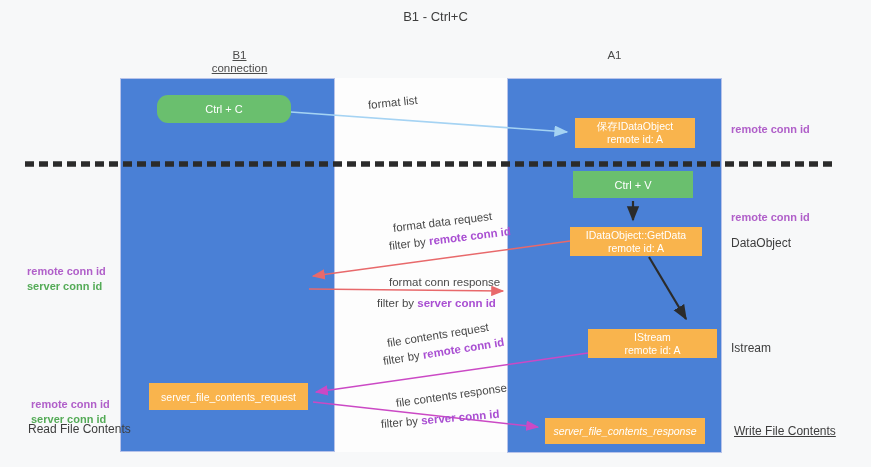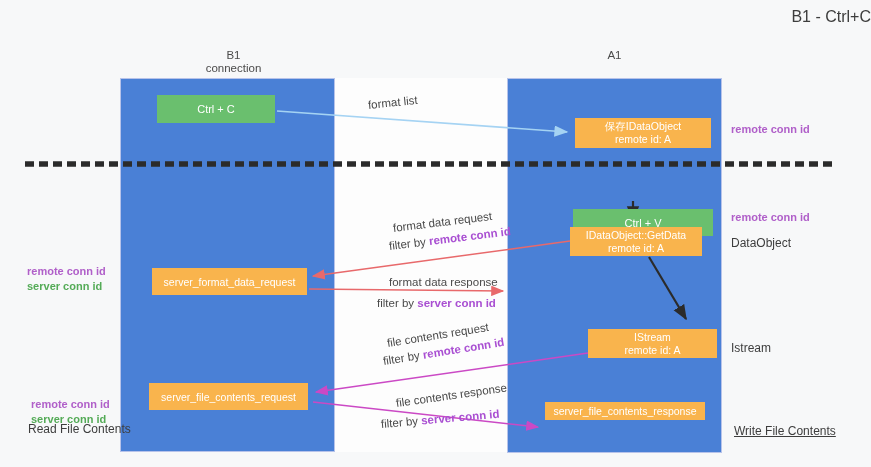--- a/index.html
+++ b/index.html
@@ -1,20 +1,20 @@
 <!DOCTYPE html>
 <html style="--column-blue: #4a80d6; --box-green: #6abf6e; --box-orange: #f9b44d; --arrow-blue: #a5d3f3; --arrow-red: #e8696b; --arrow-magenta: #cb49c5; --arrow-black: #2b2b2b; --purple-label: #b05fc9; --purple-highlight: #a94fd2; --green-label: #54ab57;"><head>
 <meta charset="utf-8">
 <style>
   html,body{margin:0;padding:0;background:#f7f8f9;}
   .page{position:relative;width:871px;height:467px;background:#f7f8f9;
         font-family:"Liberation Sans",sans-serif;overflow:hidden;}
   .mid-strip{position:absolute;left:335px;top:78px;width:172px;height:374px;background:#fdfdfd;}
-  .title{position:absolute;top:6px;left:0;width:100%;text-align:right;
-         font-size:16px;color:#3d3d3d;line-height:21px;}
+  .title{position:absolute;top:6px;left:0;width:100%;text-align:center;
+         font-size:13px;color:#3d3d3d;line-height:21px;}
   .lane{position:absolute;top:78px;width:215px;background:var(--column-blue);
         border:1px solid #b7c3ea;box-sizing:border-box;}
   .lane-left{left:120px;height:374px;}
   .lane-right{left:507px;height:375px;}
   .lane-header{position:absolute;top:49px;width:215px;text-align:center;
                font-size:11.5px;color:#4b4b4b;line-height:13px;}
   .box{position:absolute;display:flex;align-items:center;justify-content:center;
        color:#ffffff;text-align:center;box-sizing:border-box;}
   .green{background:var(--box-green);}
   .orange{background:var(--box-orange);}
@@ -34,21 +34,21 @@
 <body>
 
 <div class="page">
 
   <div class="mid-strip"></div>
 
   <div class="title">
     <div>B1 - Ctrl+C</div>
   </div>
 
-  <div class="lane-header" style="left:126px;">
+  <div class="lane-header" style="left:132px;text-decoration:underline;">
     <div>B1</div>
     <div>connection</div>
   </div>
   <div class="lane-header" style="left:507px;">
     <div>A1</div>
   </div>
 
   <div class="lane lane-left"></div>
   <div class="lane lane-right"></div>
 
@@ -70,53 +70,50 @@
     <line x1="25" y1="164" x2="834" y2="164" stroke-width="5.5" stroke-dasharray="9 5" style="stroke:var(--arrow-black)"></line>
     <line x1="277" y1="111" x2="567" y2="132" stroke-width="1.6" marker-end="url(#mBlue)" style="stroke:var(--arrow-blue)"></line>
     <line x1="633" y1="201" x2="633" y2="220" stroke-width="2.2" marker-end="url(#mBlack)" style="stroke:var(--arrow-black)"></line>
     <line x1="649" y1="257" x2="686" y2="319" stroke-width="2.2" marker-end="url(#mBlack)" style="stroke:var(--arrow-black)"></line>
     <line x1="570" y1="241" x2="313" y2="276" stroke-width="1.5" marker-end="url(#mRed)" style="stroke:var(--arrow-red)"></line>
     <line x1="309" y1="289" x2="503" y2="291" stroke-width="1.5" marker-end="url(#mRed)" style="stroke:var(--arrow-red)"></line>
     <line x1="588" y1="353" x2="316" y2="392" stroke-width="1.5" marker-end="url(#mMag)" style="stroke:var(--arrow-magenta)"></line>
     <line x1="313" y1="402" x2="538" y2="427" stroke-width="1.5" marker-end="url(#mMag)" style="stroke:var(--arrow-magenta)"></line>
   </svg>
 
-  <div class="box green key-label" style="left:157px;top:95px;width:118px;height:28px;">
+  <div class="box green key-label" style="left:157px;top:95px;width:134px;height:28px;border-radius:11px;">
     <span>Ctrl + C</span>
   </div>
 
-  <div class="box orange two-line" style="left:575px;top:118px;width:136px;height:30px;">
+  <div class="box orange two-line" style="left:575px;top:118px;width:120px;height:30px;">
     <div>保存IDataObject</div>
     <div>remote id: A</div>
   </div>
 
-  <div class="box green key-label" style="left:573px;top:171px;width:140px;height:27px;margin-top:38px;">
+  <div class="box green key-label" style="left:573px;top:171px;width:120px;height:27px;">
     <span>Ctrl + V</span>
   </div>
 
   <div class="box orange two-line" style="left:570px;top:227px;width:132px;height:29px;">
     <div>IDataObject::GetData</div>
     <div>remote id: A</div>
   </div>
 
-  <div class="box orange one-line" style="left:152px;top:268px;width:155px;height:27px;">
-    <span>server_format_data_request</span>
-  </div>
 
 
   <div class="box orange two-line" style="left:588px;top:329px;width:129px;height:29px;">
     <div>IStream</div>
     <div>remote id: A</div>
   </div>
 
   <div class="box orange one-line" style="left:149px;top:383px;width:159px;height:27px;">
     <span>server_file_contents_request</span>
   </div>
 
-  <div class="box orange one-line" style="left:545px;top:402px;width:160px;height:18px;">
+  <div class="box orange one-line" style="left:545px;top:418px;width:160px;height:26px;font-style:italic;">
     <span>server_file_contents_response</span>
   </div>
 
   <div class="side-label purple" style="left:731px;top:123px;">remote conn id</div>
   <div class="side-label purple" style="left:731px;top:211px;">remote conn id</div>
   <div class="dark-label" style="left:731px;top:236px;">DataObject</div>
   <div class="dark-label" style="left:731px;top:341px;">Istream</div>
   <div class="dark-label" style="left:734px;top:424px;text-decoration:underline;">Write File Contents</div>
 
   <div class="side-label purple" style="left:27px;top:265px;">remote conn id</div>
@@ -125,21 +122,21 @@
   <div class="side-label purple" style="left:31px;top:398px;">remote conn id</div>
   <div class="side-label greenlbl" style="left:31px;top:413px;">server conn id</div>
 
   <div class="flow" style="left:368px;top:99px;transform:rotate(-6deg);">format list</div>
 
   <div class="flow" style="left:393px;top:222px;transform:rotate(-7deg);">format data request</div>
   <div class="flow" style="left:389px;top:240px;transform:rotate(-7deg);">
     <span>filter by </span><span class="hl">remote conn id</span>
   </div>
 
-  <div class="flow" style="left:389px;top:276px;">format data response</div>
+  <div class="flow" style="left:389px;top:276px;">format conn response</div>
   <div class="flow" style="left:377px;top:297px;">
     <span>filter by </span><span class="hl">server conn id</span>
   </div>
 
   <div class="flow" style="left:387px;top:337px;transform:rotate(-9deg);">file contents request</div>
   <div class="flow" style="left:383px;top:355px;transform:rotate(-9deg);">
     <span>filter by </span><span class="hl">remote conn id</span>
   </div>
 
   <div class="flow" style="left:396px;top:397px;transform:rotate(-8deg);">file contents response</div>

